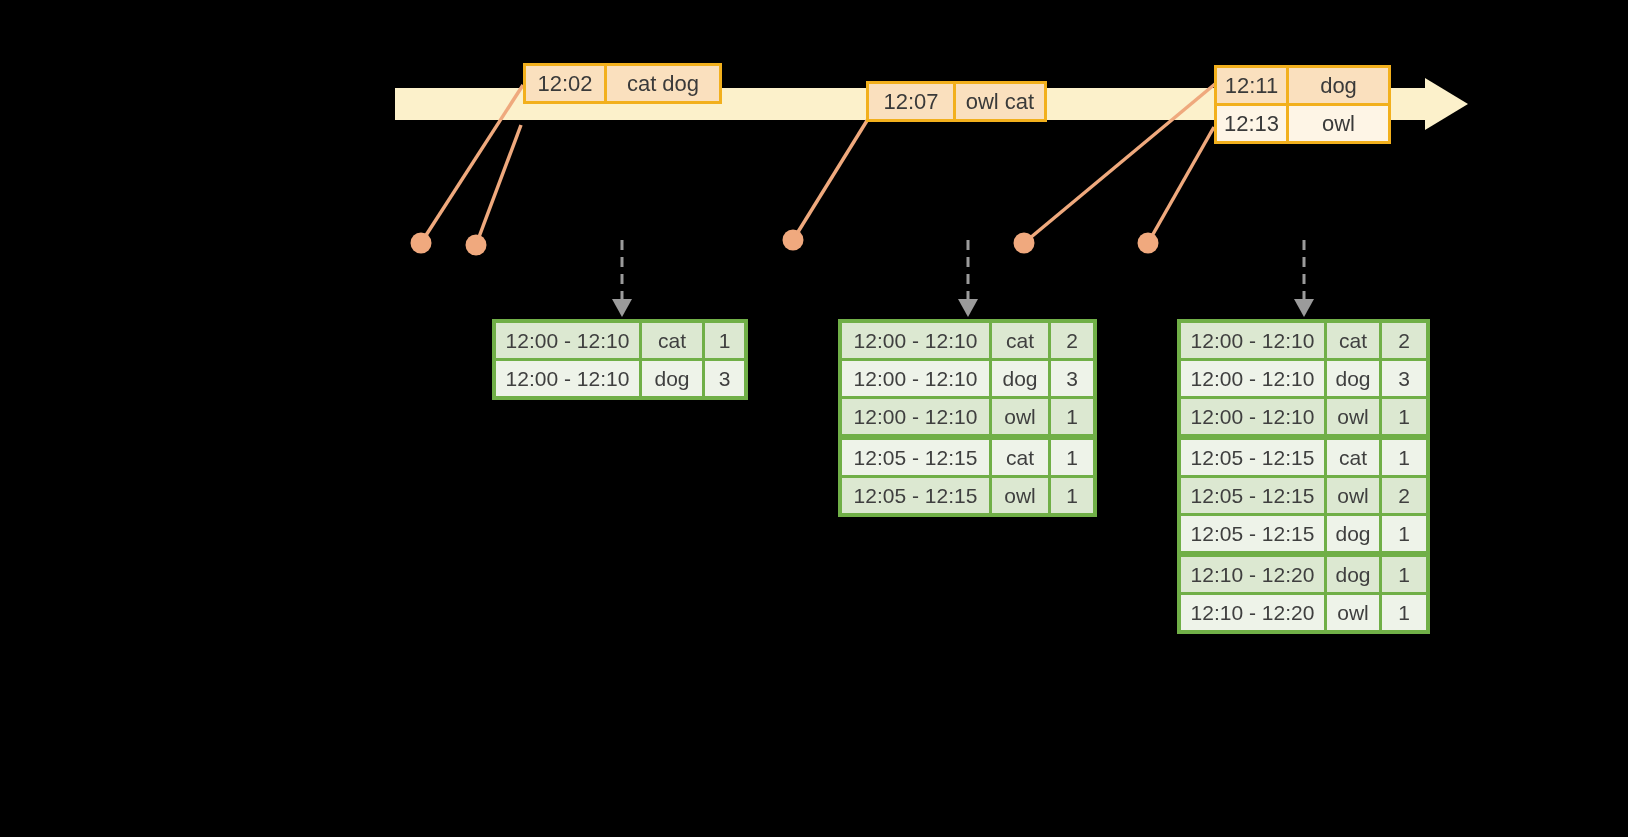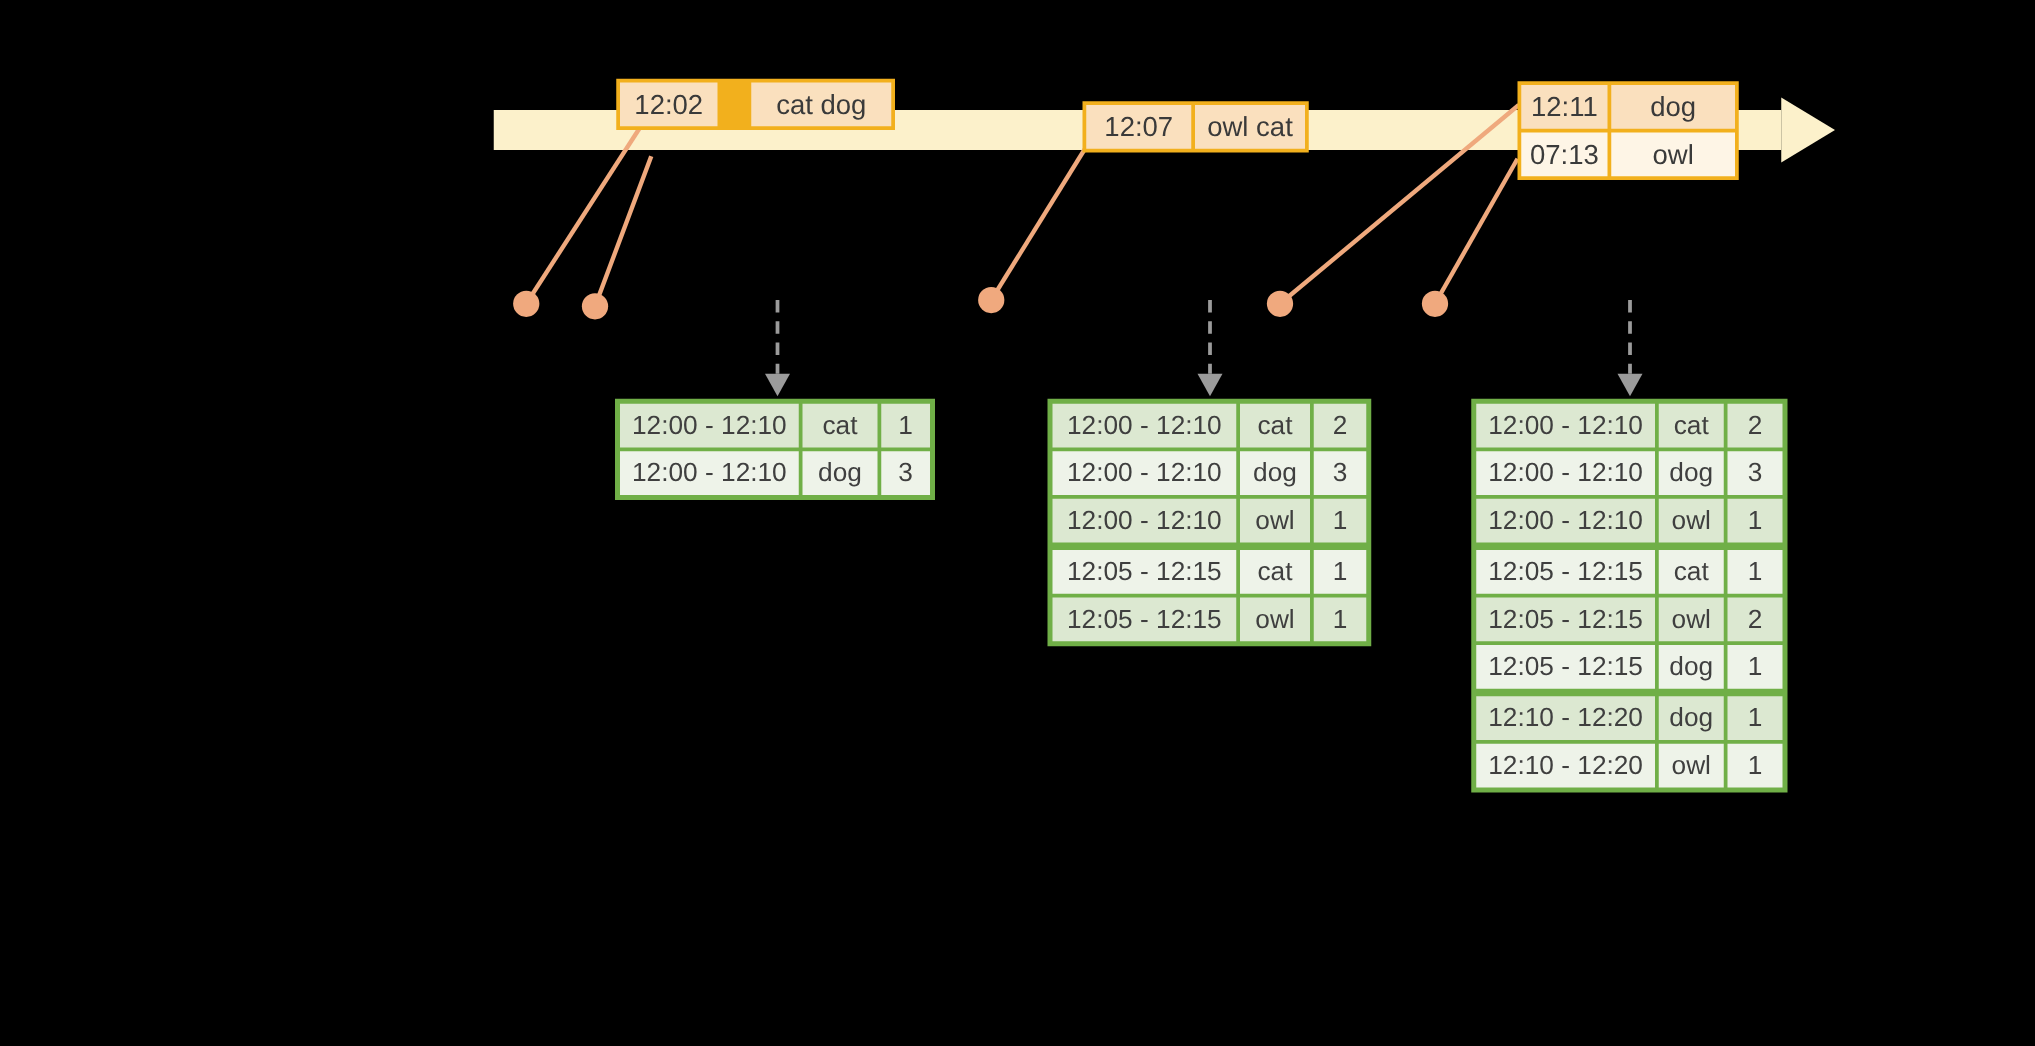--- a/index.html
+++ b/index.html
@@ -33,23 +33,23 @@
     background:#F2B01D; padding:3px;
     display:flex; flex-direction:column; gap:3px;
   }
   .etable .t-row { display:flex; gap:3px; }
   .etable .cell {
     height:35px; display:flex; align-items:center; justify-content:center;
     font-size:22px; color:#3A3A3A;
   }
   .etable .t-row.dark  .cell { background:#FAE0BE; }
   .etable .t-row.light .cell { background:#FEF5E6; }
-  #event-table-1 { left:493px; top:63px; }
+  #event-table-1 { left:523px; top:63px; }
   #event-table-1 .cell:nth-child(1) { width:78px; }
-  #event-table-1 .cell:nth-child(2) { width:112px;margin-left:24px; }
+  #event-table-1 .cell:nth-child(2) { width:112px; }
   #event-table-2 { left:866px; top:81px; }
   #event-table-2 .cell:nth-child(1) { width:84px; }
   #event-table-2 .cell:nth-child(2) { width:88px; }
   #event-table-3 { left:1214px; top:65px; }
   #event-table-3 .cell:nth-child(1) { width:69px; }
   #event-table-3 .cell:nth-child(2) { width:99px; }
 
   
   .rtable {
     position:absolute; z-index:2;
@@ -117,21 +117,21 @@
       <div class="cell">12:07</div>
       <div class="cell">owl cat</div>
     </div>
   </div>
 <div class="etable" id="event-table-3">
     <div class="t-row dark">
       <div class="cell">12:11</div>
       <div class="cell">dog</div>
     </div>
     <div class="t-row light">
-      <div class="cell">07:13</div>
+      <div class="cell">12:13</div>
       <div class="cell">owl</div>
     </div>
   </div>
 
 <div class="rtable" id="result-table-1">
     <div class="t-row dark">
       <div class="cell">12:00 - 12:10</div>
       <div class="cell">cat</div>
       <div class="cell">1</div>
     </div>

